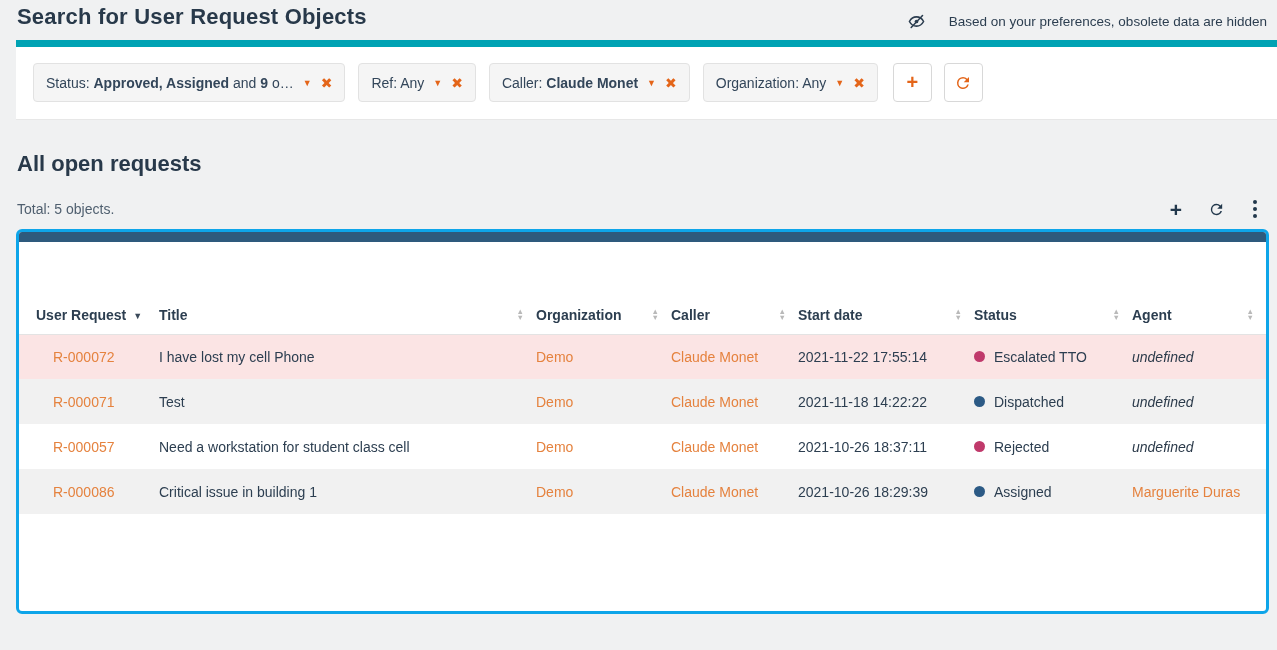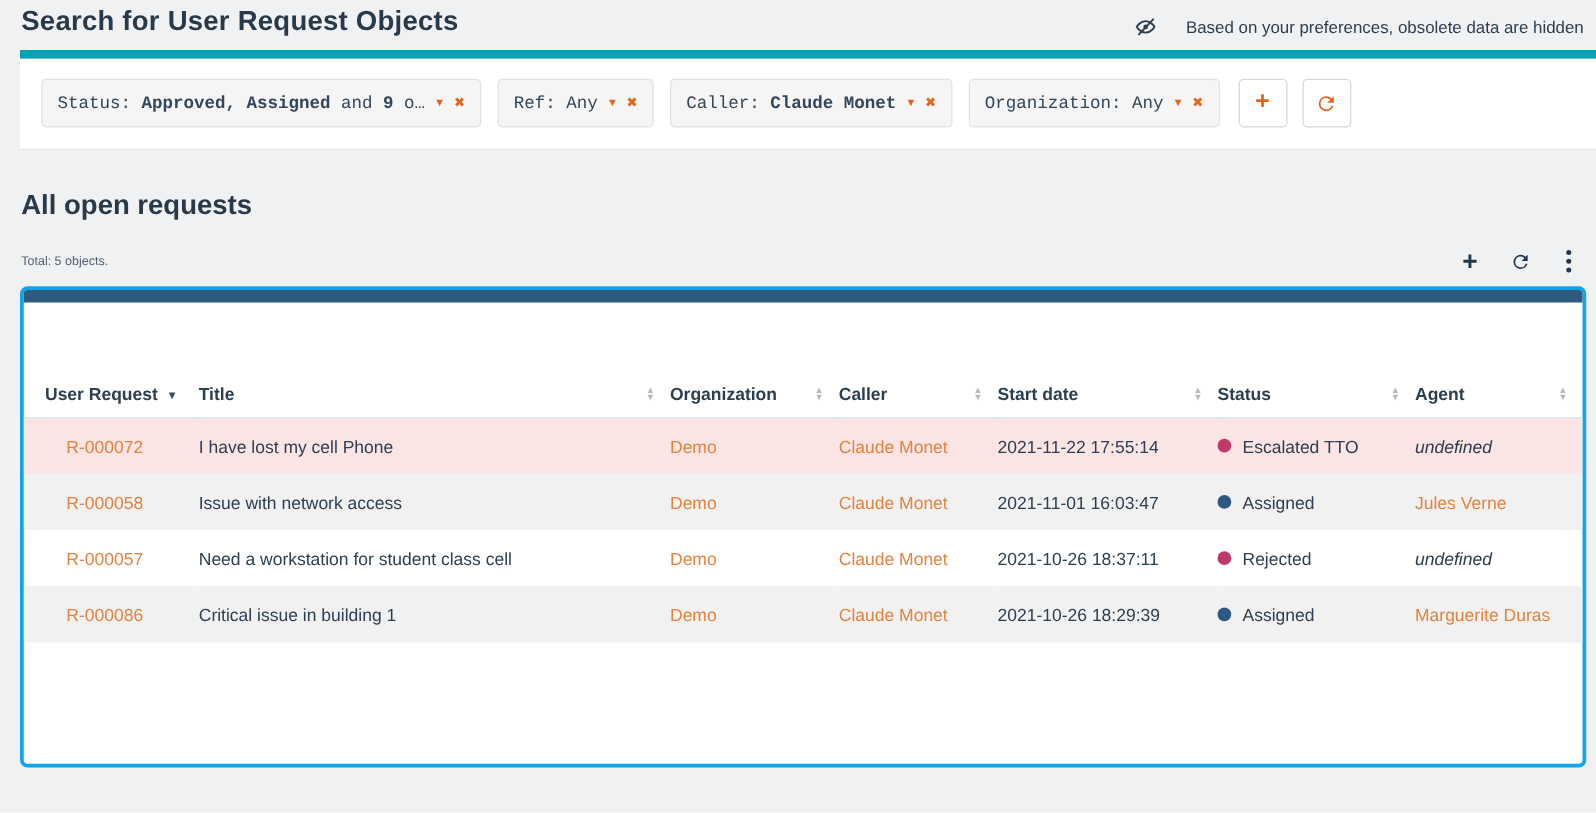--- a/index.html
+++ b/index.html
@@ -16,21 +16,20 @@
     padding: 15px 10px 10px 17px; height: 40px;
   }
   .page-title { font-size: 22px; font-weight: 600; letter-spacing: .2px; color: #28394a; }
   .obsolete-note { display: flex; align-items: center; gap: 24px; font-size: 13.5px; color: #2c3e50; }
   .obsolete-note svg { display: block; }
   .teal-bar { margin-left: 16px; height: 7px; background: #00a2b3; }
   
   .search-panel {
     margin-left: 16px; background: #ffffff; padding: 16px 17px 17px 17px;
     border-bottom: 1px solid #e7e7e7;
-    font-family: Liberation Mono, monospace;
   }
   .pill-row { display: flex; align-items: center; gap: 13px; }
   .filter-pill {
     display: flex; align-items: center; gap: 9px;
     background: #f5f5f5; border: 1px solid #e2e2e2; border-radius: 4px;
     padding: 9px 12px; font-size: 14px; color: #33465a; cursor: pointer;
     height: 39px; white-space: nowrap;
   }
   .filter-pill .f-b { font-weight: 700; }
   .caret-down { color: #e46519; font-size: 9px; line-height: 1; padding-top: 2px; }
@@ -40,21 +39,21 @@
     display: flex; align-items: center; justify-content: center;
     color: #e46519; cursor: pointer; font-size: 20px; font-weight: 700;
   }
   .sq-btn + .sq-btn { margin-left: -1px; }
   
   .section-title { margin: 31px 0 0 17px; font-size: 22px; font-weight: 600; color: #28394a; }
   .results-toolbar {
     display: flex; justify-content: space-between; align-items: center;
     margin: 21px 10px 0 17px;
   }
-  .total-label { font-size: 10px; color: #4f5f6f; }
+  .total-label { font-size: 14px; color: #4f5f6f; }
   .toolbar-icons { display: flex; align-items: center; gap: 26px; color: #22384c; padding-right: 8px; }
   .toolbar-icons .t-plus { font-size: 21px; font-weight: 700; line-height: 1; cursor: pointer; }
   .toolbar-icons .t-refresh { cursor: pointer; display: flex; }
   .kebab { display: flex; flex-direction: column; gap: 3px; cursor: pointer; padding: 2px; }
   .kebab span { width: 4px; height: 4px; border-radius: 50%; background: #22384c; }
   
   .table-panel {
     margin: 9px 8px 0 16px; background: #fff;
     border: 3px solid #0ea5e9; border-radius: 6px;
     height: 385px; overflow: hidden; position: relative;
@@ -244,56 +243,56 @@
         <td>2021-11-22 17:55:14</td>
         <td>
             <span class="status-cell">
               <span class="status-dot" style="background-color: rgb(192, 57, 107);"></span>
               <span>Escalated TTO</span>
             </span>
           </td>
         <td><span class="agent-undefined">undefined</span></td>
       </tr>
       <tr>
-        <td><a class="obj-link">R-000058</a></td>
-        <td>Issue with network access</td>
-        <td><a class="obj-link">Demo</a></td>
-        <td><a class="obj-link">Claude Monet</a></td>
-        <td>2021-11-01 16:03:47</td>
+        <td><a class="obj-link">R-000071</a></td>
+        <td>Test</td>
+        <td><a class="obj-link">Demo</a></td>
+        <td><a class="obj-link">Claude Monet</a></td>
+        <td>2021-11-18 14:22:22</td>
+        <td>
+            <span class="status-cell">
+              <span class="status-dot" style="background-color: rgb(44, 90, 133);"></span>
+              <span>Dispatched</span>
+            </span>
+          </td>
+        <td><span class="agent-undefined">undefined</span></td>
+      </tr>
+      <tr>
+        <td><a class="obj-link">R-000057</a></td>
+        <td>Need a workstation for student class cell</td>
+        <td><a class="obj-link">Demo</a></td>
+        <td><a class="obj-link">Claude Monet</a></td>
+        <td>2021-10-26 18:37:11</td>
+        <td>
+            <span class="status-cell">
+              <span class="status-dot" style="background-color: rgb(192, 57, 107);"></span>
+              <span>Rejected</span>
+            </span>
+          </td>
+        <td><span class="agent-undefined">undefined</span></td>
+      </tr>
+      <tr>
+        <td><a class="obj-link">R-000086</a></td>
+        <td>Critical issue in building 1</td>
+        <td><a class="obj-link">Demo</a></td>
+        <td><a class="obj-link">Claude Monet</a></td>
+        <td>2021-10-26 18:29:39</td>
         <td>
             <span class="status-cell">
               <span class="status-dot" style="background-color: rgb(44, 90, 133);"></span>
               <span>Assigned</span>
             </span>
           </td>
-        <td><span class="agent-link">Jules Verne</span></td>
-      </tr>
-      <tr>
-        <td><a class="obj-link">R-000057</a></td>
-        <td>Need a workstation for student class cell</td>
-        <td><a class="obj-link">Demo</a></td>
-        <td><a class="obj-link">Claude Monet</a></td>
-        <td>2021-10-26 18:37:11</td>
-        <td>
-            <span class="status-cell">
-              <span class="status-dot" style="background-color: rgb(192, 57, 107);"></span>
-              <span>Rejected</span>
-            </span>
-          </td>
-        <td><span class="agent-undefined">undefined</span></td>
-      </tr>
-      <tr>
-        <td><a class="obj-link">R-000086</a></td>
-        <td>Critical issue in building 1</td>
-        <td><a class="obj-link">Demo</a></td>
-        <td><a class="obj-link">Claude Monet</a></td>
-        <td>2021-10-26 18:29:39</td>
-        <td>
-            <span class="status-cell">
-              <span class="status-dot" style="background-color: rgb(44, 90, 133);"></span>
-              <span>Assigned</span>
-            </span>
-          </td>
         <td><span class="agent-link">Marguerite Duras</span></td>
       </tr>
     </tbody>
   </table>
 </div>
 
 </body></html>

